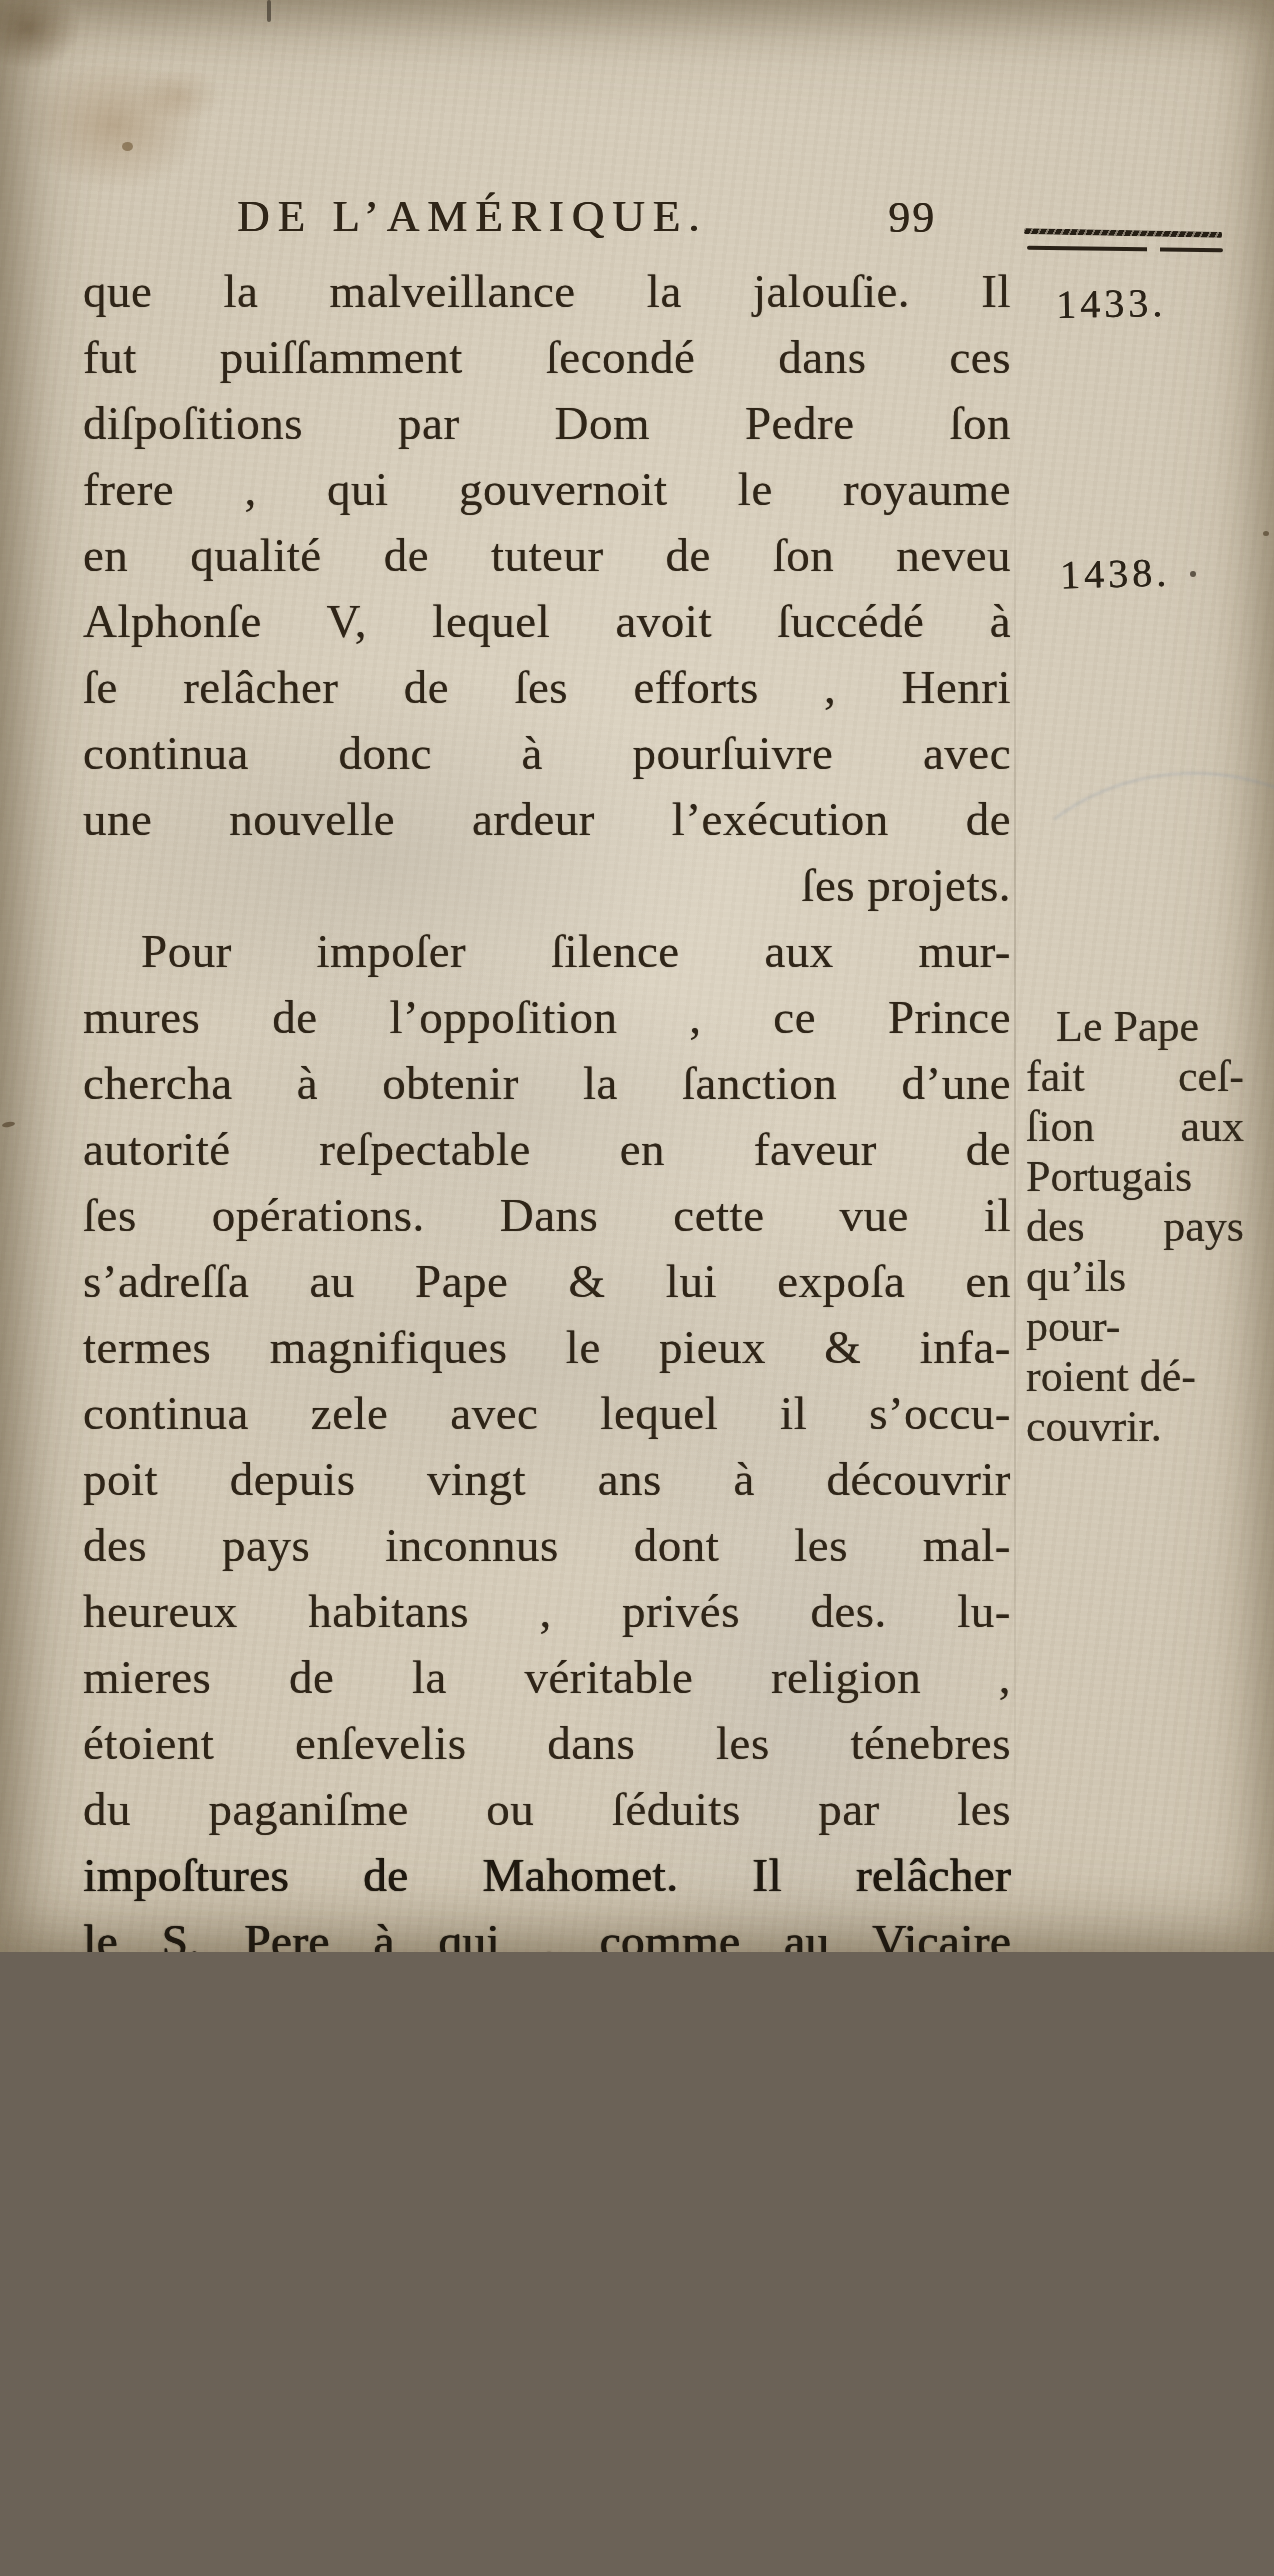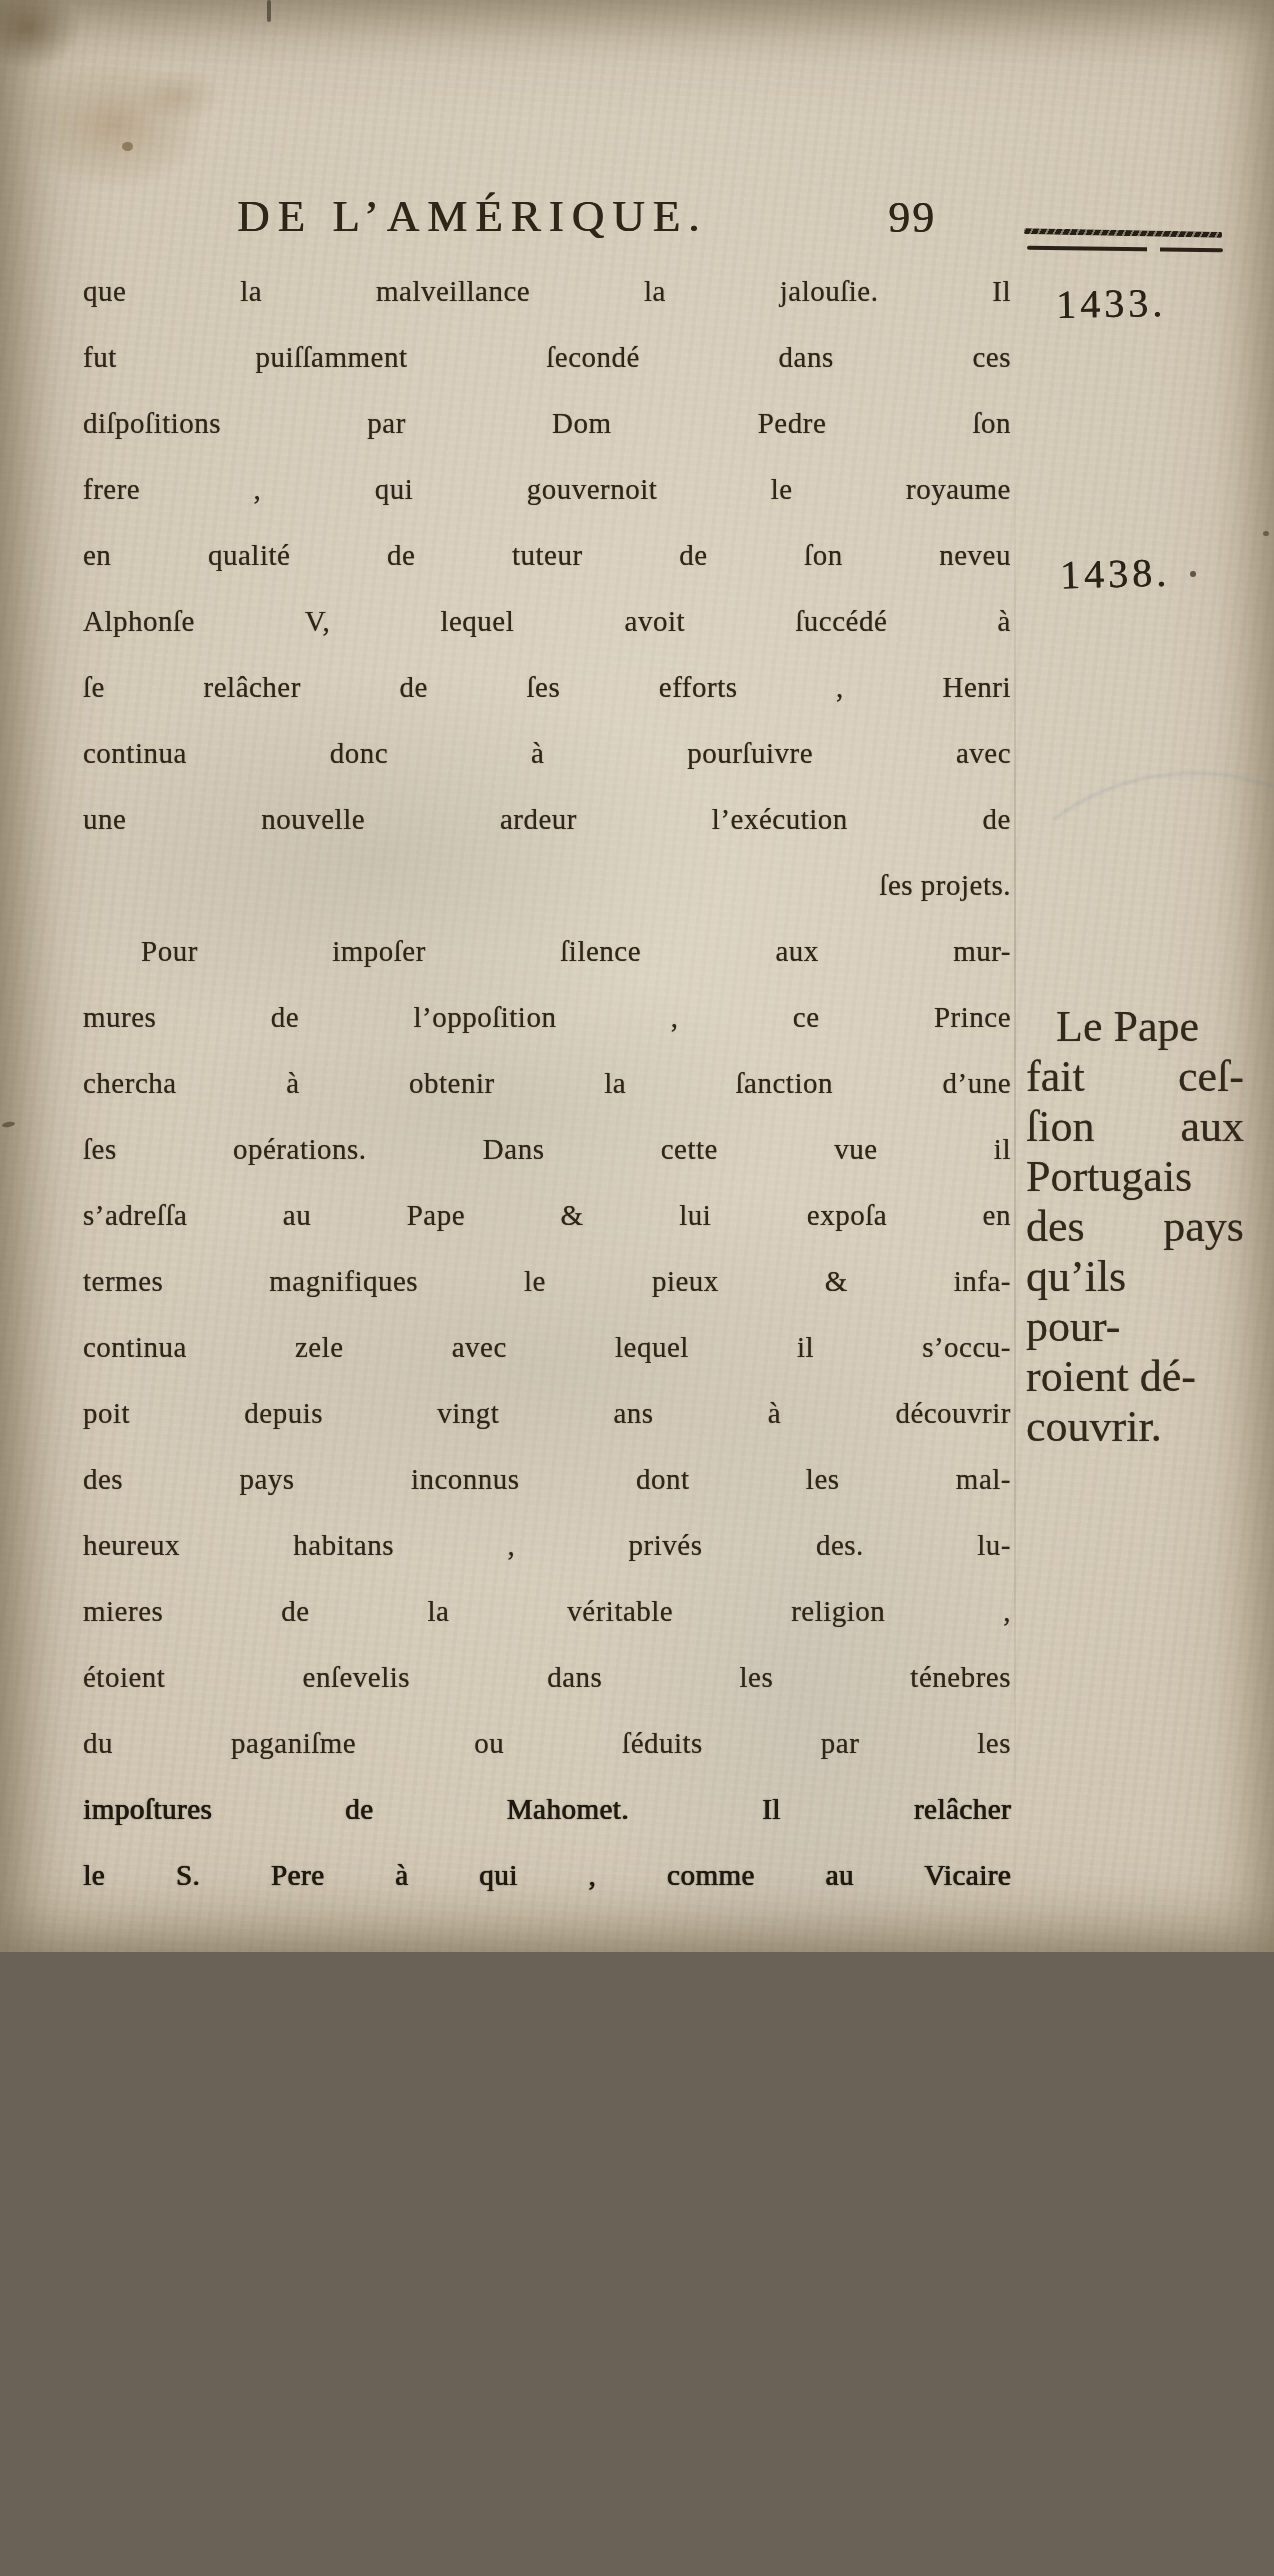--- a/index.html
+++ b/index.html
@@ -66,21 +66,21 @@
     position:absolute;left:1026px;top:1002px;width:218px;
     font-size:44px;line-height:50px;color:#32291c;
     text-shadow:0 0 0.8px rgba(50,41,28,0.65);
   }
   .snl{text-align:left;}
   .snl.j{text-align:justify;text-align-last:justify;}
   .snl.indent1{text-indent:30px;}
   
   .body-text{
     position:absolute;left:83px;top:258px;width:928px;
-    font-size:29px;line-height:66px;letter-spacing:0.5px;
+    font-size:47px;line-height:66px;letter-spacing:0.5px;
     text-shadow:0 0 0.9px rgba(47,37,24,0.70);
   }
   .bl{white-space:normal;}
   .bl.j{text-align:justify;text-align-last:justify;}
   .bl.end{text-align:right;}
   .bl.ind{text-indent:58px;}
   .bl.heavy{color:#1f1910;text-shadow:0.8px 0 0 currentColor,0 0 1.4px rgba(25,19,10,0.8);}
   
   .sig{
     position:absolute;left:746px;top:2039px;
@@ -154,20 +154,21 @@
     <div class="bl j">frere , qui gouvernoit le royaume</div>
     <div class="bl j">en qualité de tuteur de ſon neveu</div>
     <div class="bl j">Alphonſe V, lequel avoit ſuccédé à</div>
     <div class="bl j">ſe relâcher de ſes efforts , Henri</div>
     <div class="bl j">continua donc à pourſuivre avec</div>
     <div class="bl j">une nouvelle ardeur l’exécution de</div>
     <div class="bl end">ſes projets.</div>
     <div class="bl j ind">Pour impoſer ſilence aux mur-</div>
     <div class="bl j">mures de l’oppoſition , ce Prince</div>
     <div class="bl j">chercha à obtenir la ſanction d’une</div>
+    <div class="bl j">autorité reſpectable en faveur de</div>
     <div class="bl j">ſes opérations. Dans cette vue il</div>
     <div class="bl j">s’adreſſa au Pape &amp; lui expoſa en</div>
     <div class="bl j">termes magnifiques le pieux &amp; infa-</div>
     <div class="bl j">continua zele avec lequel il s’occu-</div>
     <div class="bl j">poit depuis vingt ans à découvrir</div>
     <div class="bl j">des pays inconnus dont les mal-</div>
     <div class="bl j">heureux habitans , privés des. lu-</div>
     <div class="bl j">mieres de la véritable religion ,</div>
     <div class="bl j">étoient enſevelis dans les ténebres</div>
     <div class="bl j">du paganiſme ou ſéduits par les</div>

